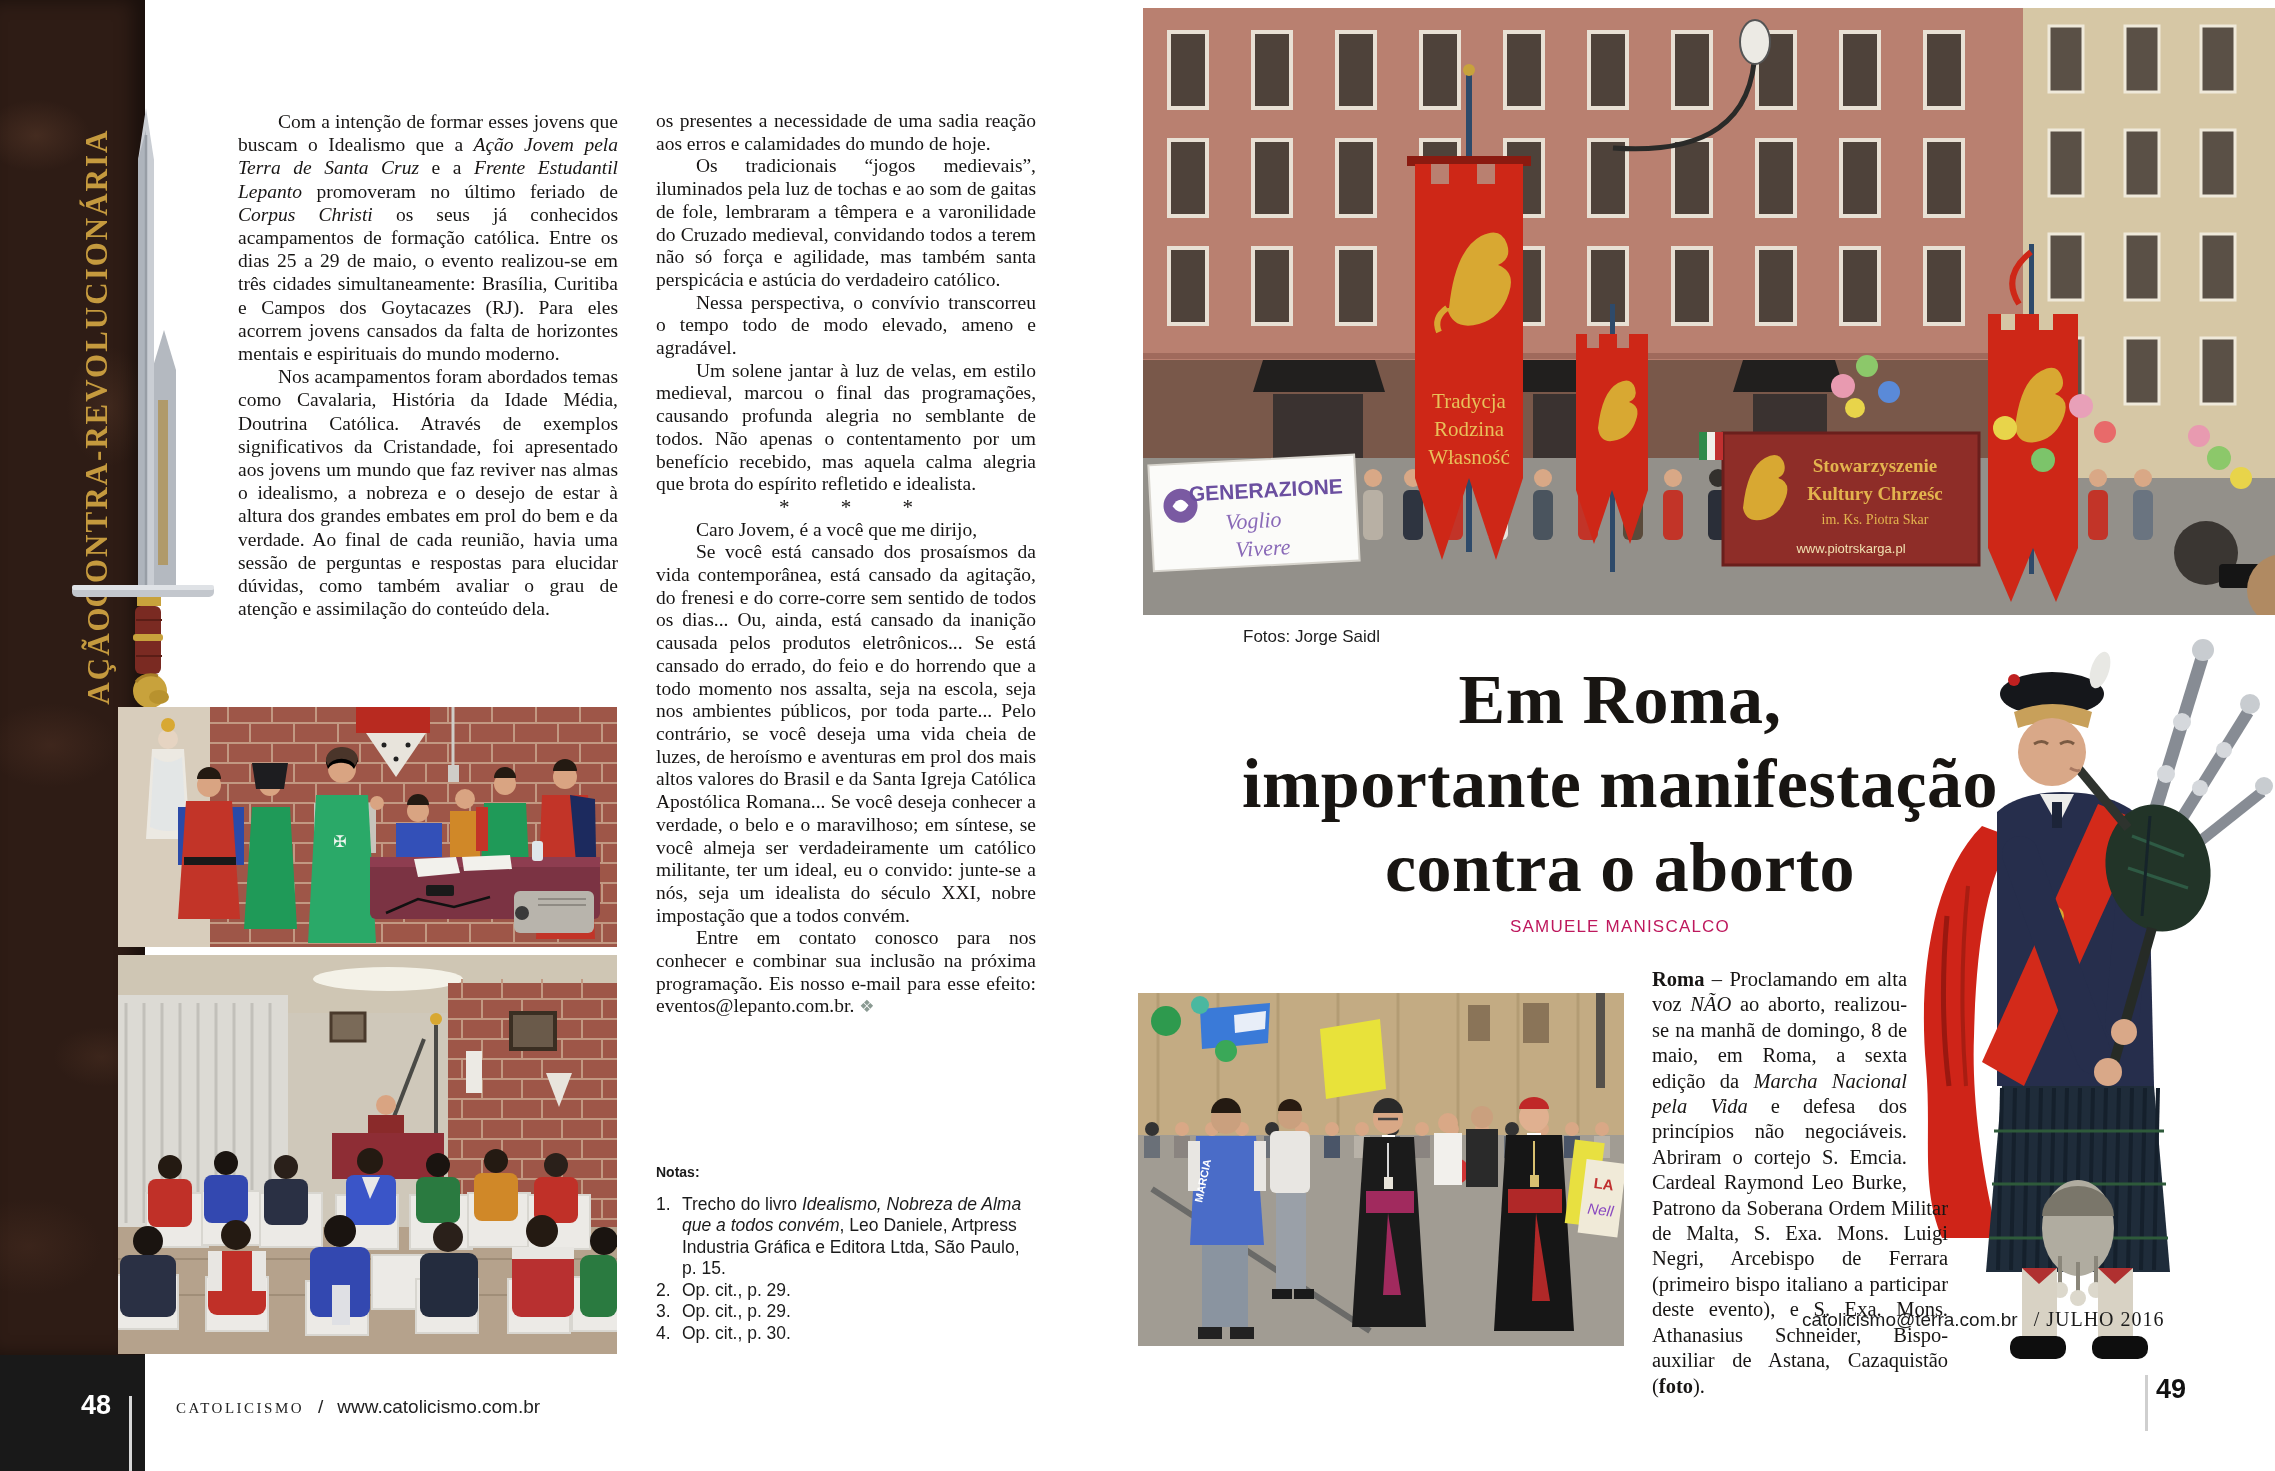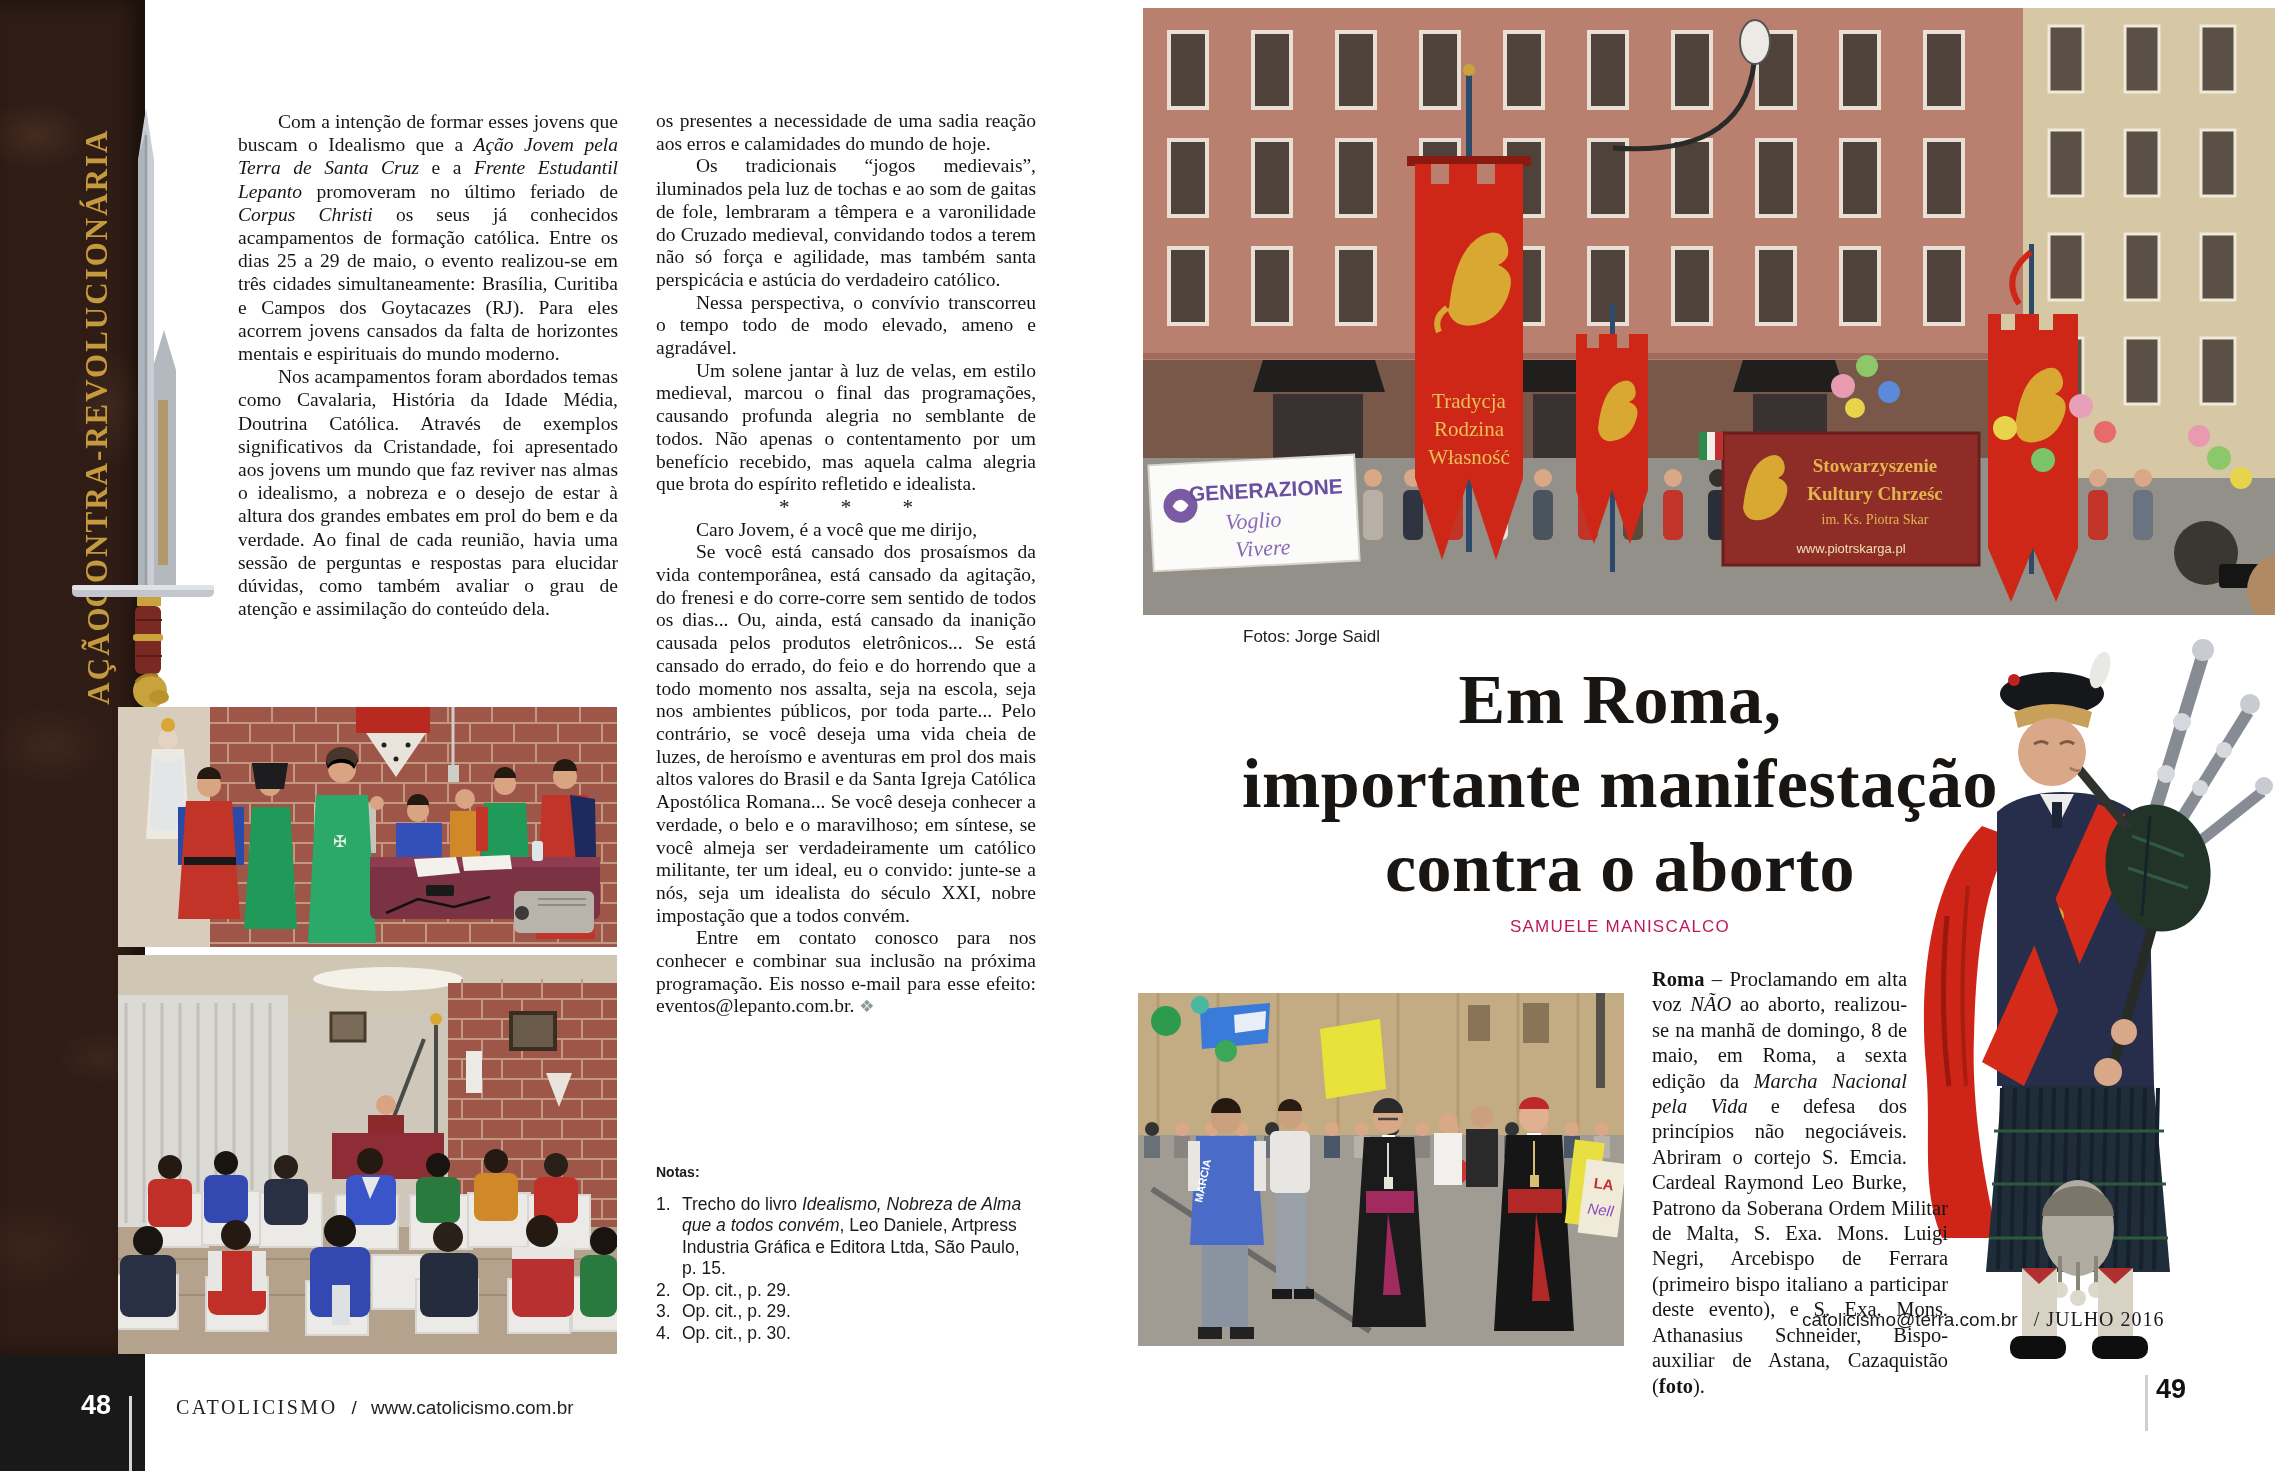--- a/index.html
+++ b/index.html
@@ -50,21 +50,21 @@
   .byline{position:absolute;left:1170px;top:917px;width:900px;text-align:center;
     font-family:"Liberation Sans",sans-serif;font-weight:normal;font-size:17px;letter-spacing:1.2px;color:#be185d;}
   #romacol{left:1652px;top:967px;width:296px;font-size:20.5px;line-height:25.4px;}
   .piper-spacer{float:right;width:41px;height:204px;}
   
   .pageblock{position:absolute;left:0;top:1355px;width:145px;height:116px;background:#191919;}
   .pageno-left{position:absolute;left:70px;top:1390px;width:52px;text-align:center;
     font-family:"Liberation Sans",sans-serif;font-weight:bold;font-size:27px;color:#fff;}
   .vline-left{position:absolute;left:129px;top:1396px;width:3px;height:75px;background:#d8d8d8;}
   .footer-left{position:absolute;left:176px;top:1396px;display:flex;align-items:baseline;gap:14px;}
-  .mag-name{font-family:"Liberation Serif",serif;font-size:20px;letter-spacing:2.5px;color:#222;}
+  .mag-name{font-family:"Liberation Serif",serif;font-size:15px;letter-spacing:2.5px;color:#222;}
   .mag-sep{font-family:"Liberation Sans",sans-serif;font-size:19px;color:#222;}
   .mag-url{font-family:"Liberation Sans",sans-serif;font-size:19px;color:#222;}
   .footer-right{position:absolute;left:1802px;top:1308px;display:flex;align-items:baseline;gap:16px;justify-content:center;}
   .mag-email{font-family:"Liberation Sans",sans-serif;font-size:19px;color:#1b1b1b;}
   .mag-issue{font-family:"Liberation Serif",serif;font-size:20px;letter-spacing:1px;color:#1b1b1b;}
   .vline-right{position:absolute;left:2145px;top:1375px;width:3px;height:56px;background:#cfcfcf;}
   .pageno-right{position:absolute;left:2156px;top:1374px;width:52px;text-align:left;
     font-family:"Liberation Sans",sans-serif;font-weight:bold;font-size:27px;color:#111;}
   svg text{font-family:"Liberation Serif",serif;}
   svg .sans{font-family:"Liberation Sans",sans-serif;}

